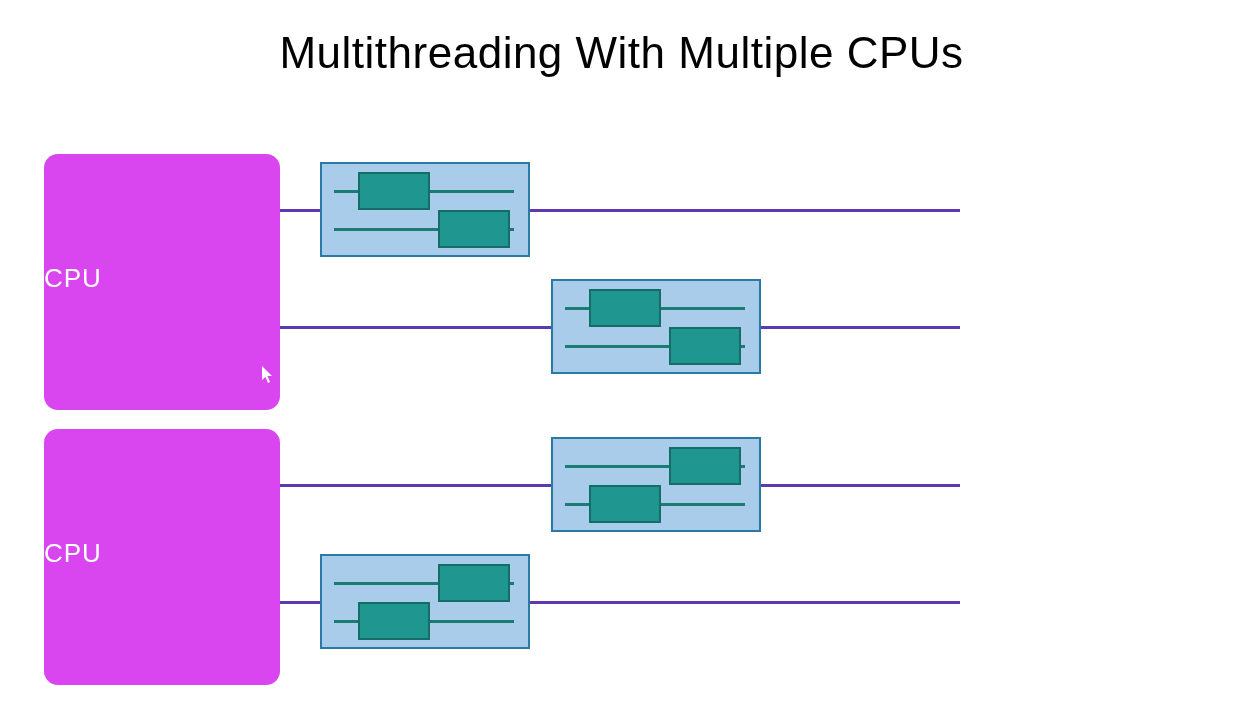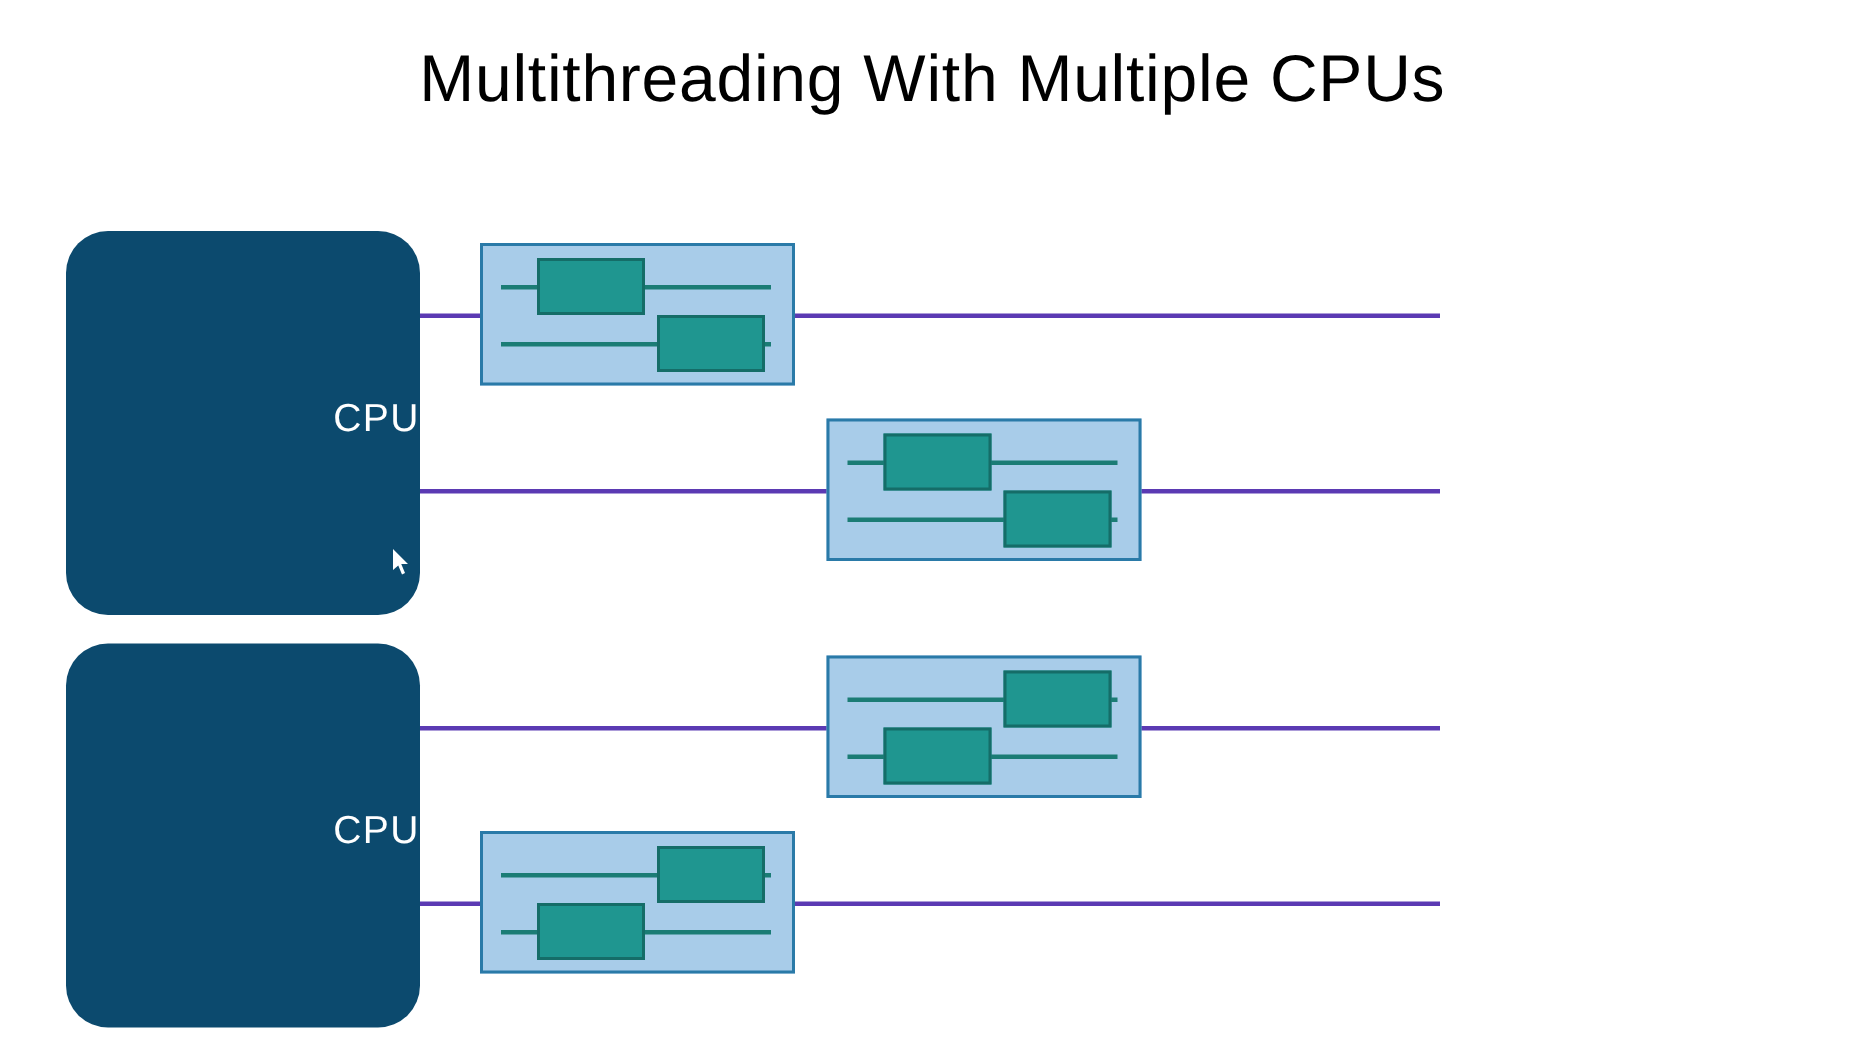--- a/index.html
+++ b/index.html
@@ -23,27 +23,27 @@
       position: absolute;
       top: 150px;
       left: 44px;
       width: 920px;
       height: 540px;
     }
     .cpu-block {
       position: absolute;
       width: 236px;
       height: 256px;
-      background: #0c4a6e;
-      border-radius: 28px;
+      background: #d946ef;
+      border-radius: 14px;
       color: #fff;
       font-size: 26px;
       display: flex;
       align-items: center;
-      justify-content: flex-end;
+      justify-content: flex-start;
       letter-spacing: 1px;
     }
     .cpu-label {
       position: relative;
       top: -4px;
     }
     .timeline {
       position: absolute;
       height: 3px;
       background: #5b3ab3;

